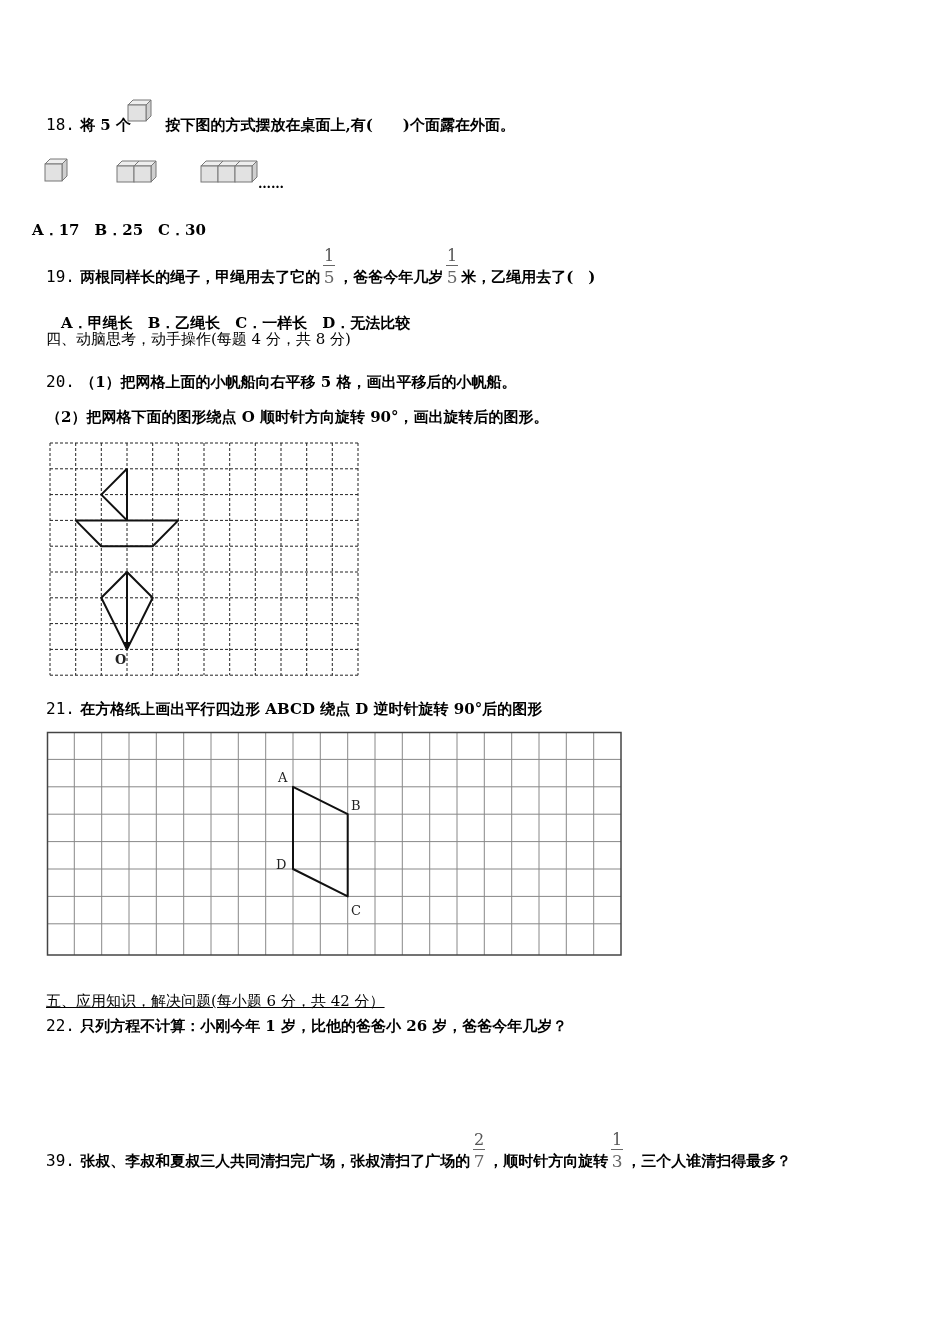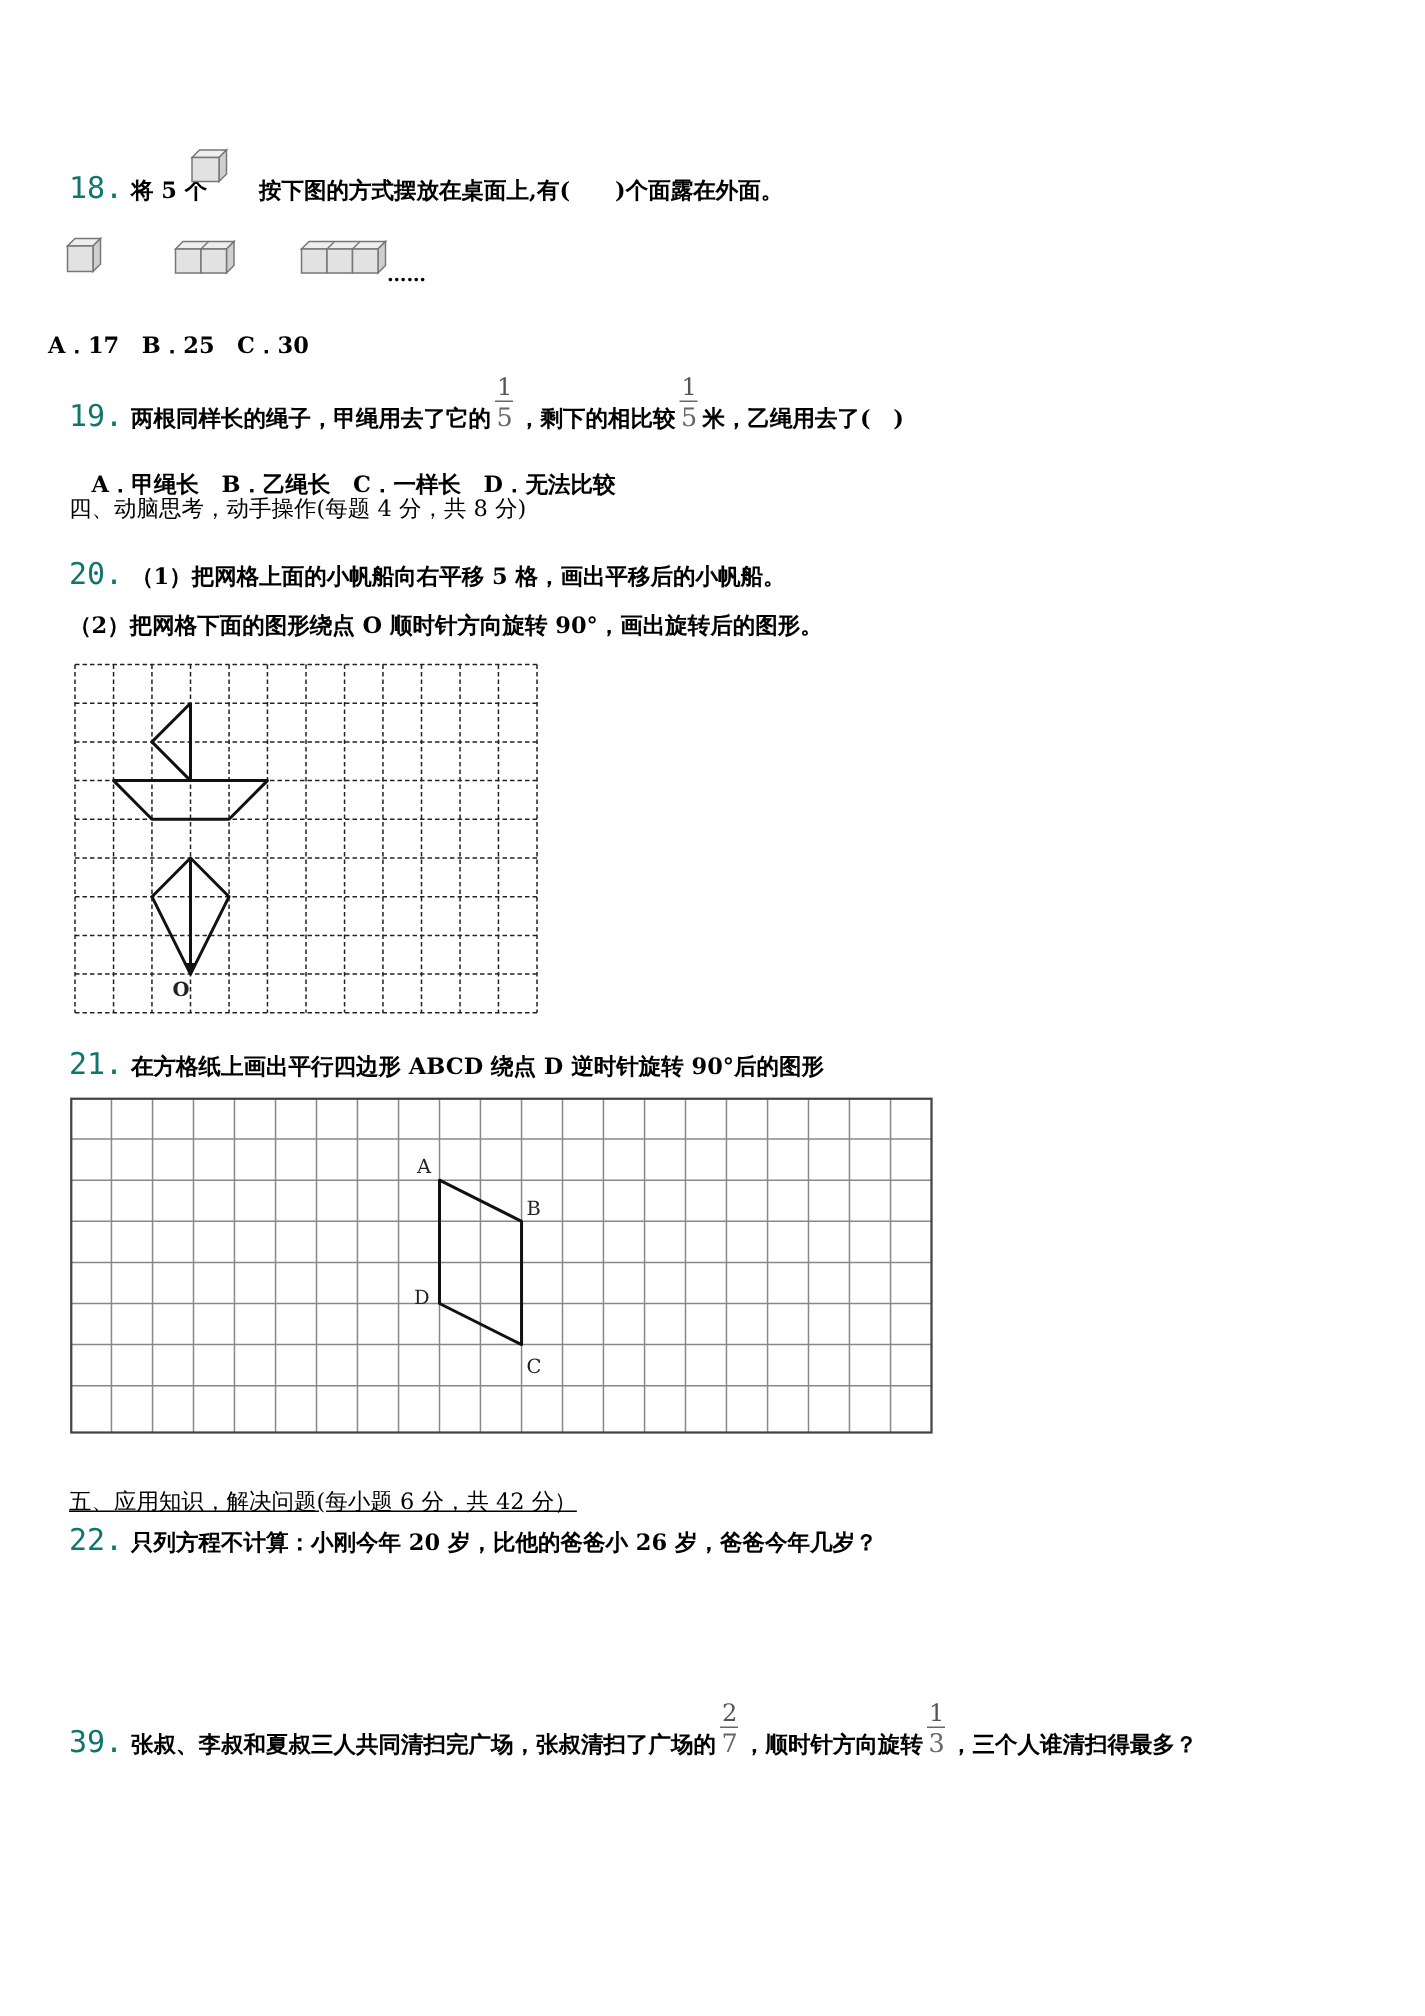--- a/index.html
+++ b/index.html
@@ -1,20 +1,20 @@
 <!DOCTYPE html>
 <html><head>
 <meta charset="utf-8">
 <style>
   html, body { margin: 0; padding: 0; background: #ffffff; }
   body { width: 950px; height: 1344px; position: relative; overflow: hidden;
          font-family: "DejaVu Serif", "Liberation Serif", serif; color: #000; }
   .abs { position: absolute; white-space: nowrap; }
   .line { font-size: 15px; font-weight: bold; line-height: 20px; }
-  .qnum { font-weight: normal; font-family: "DejaVu Sans Mono", "Liberation Mono", monospace; font-size: 20px; color: #0f766e; }
+  .qnum { font-weight: normal; font-family: "DejaVu Sans Mono", "Liberation Mono", monospace; font-size: 16px; color: #000000; }
   .frac { display: inline-block; position: relative; width: 14px; height: 20px; vertical-align: middle; margin: 0 2px; }
   .frac .num { position: absolute; left: 0; width: 14px; text-align: center; top: -22px; font-weight: normal; color: #555; font-size: 16px; }
   .frac .bar { position: absolute; left: 1px; width: 12px; top: -3px; height: 1px; background: #666; }
   .frac .den { position: absolute; left: 0; width: 14px; text-align: center; top: -1px; font-weight: normal; color: #666; font-size: 17px; }
   svg { position: absolute; overflow: visible; }
   .glabel { font-family: "DejaVu Serif", serif; font-size: 13px; fill: #222; }
 </style>
 </head>
 <body>
 
@@ -50,21 +50,21 @@
   <rect x="1" y="6" width="17" height="16" fill="#e2e2e2" stroke="#777"></rect>
   <rect x="18" y="6" width="17" height="16" fill="#e2e2e2" stroke="#777"></rect>
   <rect x="35" y="6" width="17" height="16" fill="#e2e2e2" stroke="#777"></rect>
 </svg>
 <div class="abs line" style="left:258px; top:174px; font-size:13px;">……</div>
 
 <div class="abs line" style="left:32px; top:220px;">A．17　B．25　C．30</div>
 
 <div class="abs line" style="left:46px; top:267px;">
   <span class="qnum">19.</span>
-  <span>两根同样长的绳子，甲绳用去了它的</span><span class="frac"><span class="num">1</span><span class="bar"></span><span class="den">5</span></span><span>，剩下的相比较</span><span class="frac"><span class="num">1</span><span class="bar"></span><span class="den">5</span></span><span>米，乙绳用去了(　)</span>
+  <span>两根同样长的绳子，甲绳用去了它的</span><span class="frac"><span class="num">1</span><span class="bar"></span><span class="den">5</span></span><span>，爸爸今年几岁</span><span class="frac"><span class="num">1</span><span class="bar"></span><span class="den">5</span></span><span>米，乙绳用去了(　)</span>
 </div>
 <div class="abs line" style="left:61px; top:313px;">A．甲绳长　B．乙绳长　C．一样长　D．无法比较</div>
 
 <div class="abs line" style="left:46px; top:329px; font-weight:normal;">四、动脑思考，动手操作(每题 4 分，共 8 分)</div>
 
 <div class="abs line" style="left:46px; top:372px;">
   <span class="qnum">20.</span>
   <span>（1）把网格上面的小帆船向右平移 5 格，画出平移后的小帆船。</span>
 </div>
 <div class="abs line" style="left:46px; top:407px;">（2）把网格下面的图形绕点 O 顺时针方向旋转 90°，画出旋转后的图形。</div>
@@ -148,19 +148,19 @@
   <text class="glabel" x="231" y="50">A</text>
   <text class="glabel" x="304" y="78">B</text>
   <text class="glabel" x="304" y="183">C</text>
   <text class="glabel" x="229" y="137">D</text>
 </svg>
 
 <div class="abs line" style="left:46px; top:991px; font-weight:normal;text-decoration:underline;">五、应用知识，解决问题(每小题 6 分，共 42 分）</div>
 
 <div class="abs line" style="left:46px; top:1016px;">
   <span class="qnum">22.</span>
-  <span>只列方程不计算：小刚今年 20 岁，比他的爸爸小 26 岁，爸爸今年几岁？</span>
+  <span>只列方程不计算：小刚今年 1 岁，比他的爸爸小 26 岁，爸爸今年几岁？</span>
 </div>
 
 <div class="abs line" style="left:46px; top:1151px;">
   <span class="qnum">39.</span>
   <span>张叔、李叔和夏叔三人共同清扫完广场，张叔清扫了广场的</span><span class="frac"><span class="num">2</span><span class="bar"></span><span class="den">7</span></span><span>，顺时针方向旋转</span><span class="frac"><span class="num">1</span><span class="bar"></span><span class="den">3</span></span><span>，三个人谁清扫得最多？</span>
 </div>
 
 </body></html>

